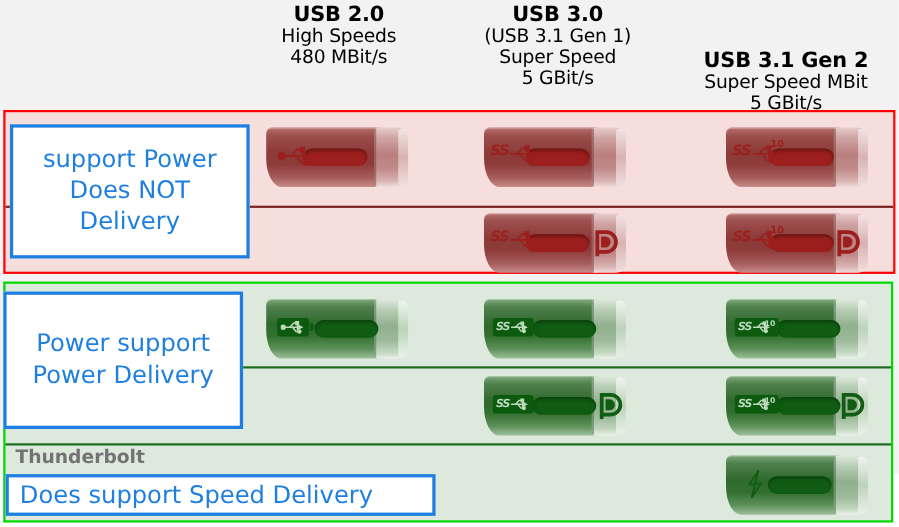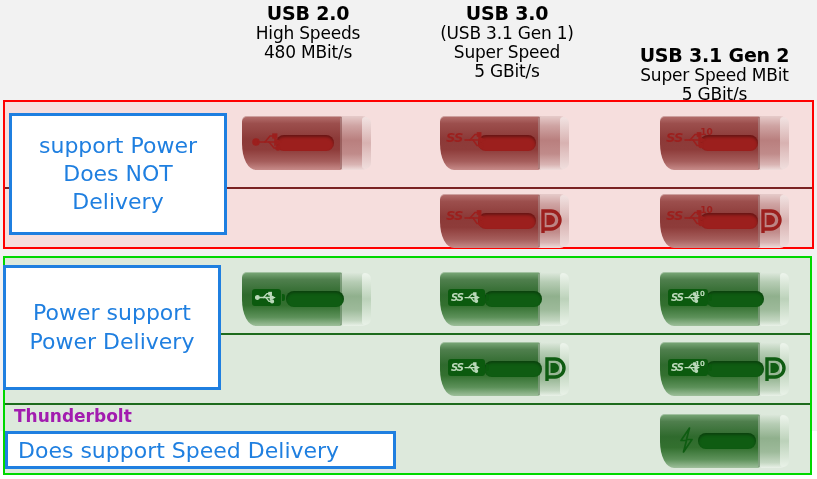--- a/index.html
+++ b/index.html
@@ -258,21 +258,21 @@
     padding-left: 10px;
     padding-top: 3px;
   }
 
   #tb-title {
     position: absolute;
     left: 14px;
     top: 406px;
     font-size: 17px;
     font-weight: bold;
-    color: #a21caf;
+    color: #737373;
   }
 </style>
 </head>
 <body>
 
 <div id="stage">
 
   <div class="col-head" id="head-c1">
     <span class="ch-title">USB 2.0</span>
     <span class="ch-sub"></span>

